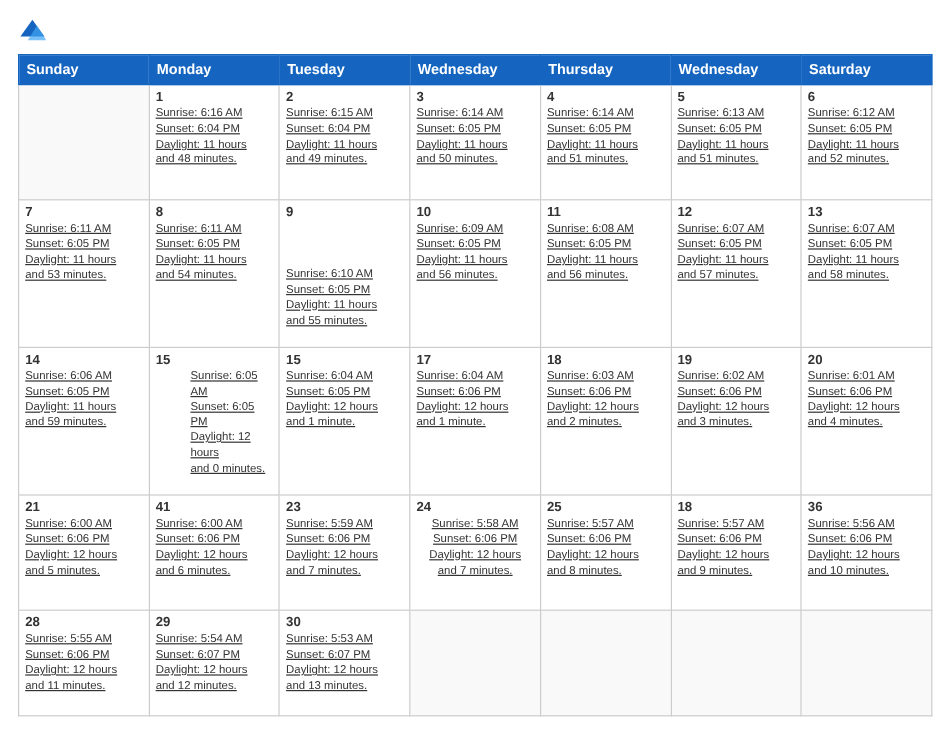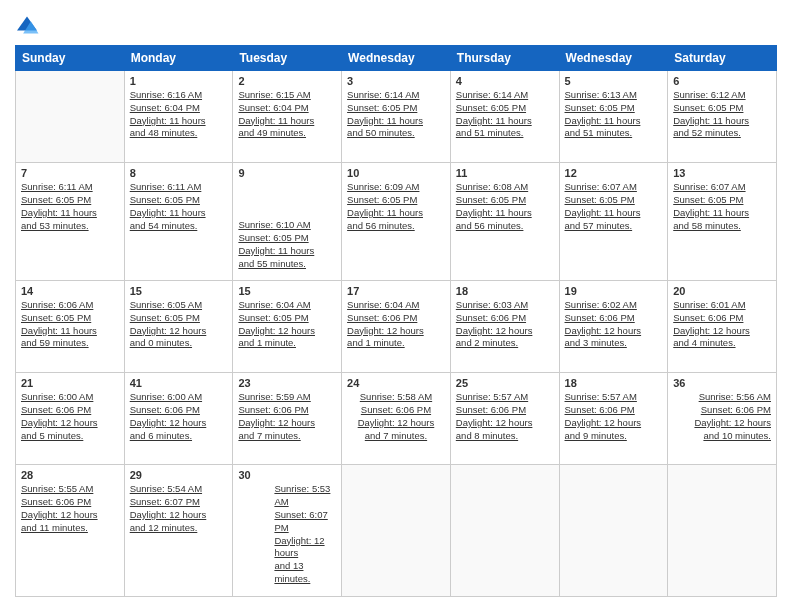--- a/index.html
+++ b/index.html
@@ -229,21 +229,21 @@
         <tr>
           <td>
             <span class="day-num">14</span>
             <div class="day-info" style="white-space: pre-line;">Sunrise: 6:06 AM
 Sunset: 6:05 PM
 Daylight: 11 hours
 and 59 minutes.</div>
           </td>
           <td>
             <span class="day-num">15</span>
-            <div class="day-info" style="white-space: pre-line;">Sunrise: 6:05 AM
+            <div class="day-info" style="white-space: pre-line; margin-left: 29px;">Sunrise: 6:05 AM
 Sunset: 6:05 PM
 Daylight: 12 hours
 and 0 minutes.</div>
           </td>
           <td>
             <span class="day-num">15</span>
             <div class="day-info" style="white-space: pre-line;">Sunrise: 6:04 AM
 Sunset: 6:05 PM
 Daylight: 12 hours
 and 1 minute.</div>
@@ -315,21 +315,21 @@
           </td>
           <td>
             <span class="day-num">18</span>
             <div class="day-info" style="white-space: pre-line;">Sunrise: 5:57 AM
 Sunset: 6:06 PM
 Daylight: 12 hours
 and 9 minutes.</div>
           </td>
           <td>
             <span class="day-num">36</span>
-            <div class="day-info" style="white-space: pre-line; text-align: right;">Sunrise: 5:56 AM
+            <div class="day-info" style="white-space: pre-line;">Sunrise: 5:56 AM
 Sunset: 6:06 PM
 Daylight: 12 hours
 and 10 minutes.</div>
           </td>
         </tr>
         <tr>
           <td>
             <span class="day-num">28</span>
             <div class="day-info" style="white-space: pre-line;">Sunrise: 5:55 AM
 Sunset: 6:06 PM
@@ -338,21 +338,21 @@
           </td>
           <td>
             <span class="day-num">29</span>
             <div class="day-info" style="white-space: pre-line;">Sunrise: 5:54 AM
 Sunset: 6:07 PM
 Daylight: 12 hours
 and 12 minutes.</div>
           </td>
           <td>
             <span class="day-num">30</span>
-            <div class="day-info" style="white-space: pre-line; margin-left: 36px;">Sunrise: 5:53 AM
+            <div class="day-info" style="white-space: pre-line;">Sunrise: 5:53 AM
 Sunset: 6:07 PM
 Daylight: 12 hours
 and 13 minutes.</div>
           </td>
           <td class="empty-cell"></td>
           <td class="empty-cell"></td>
           <td class="empty-cell"></td>
           <td class="empty-cell"></td>
         </tr>
       </tbody>

